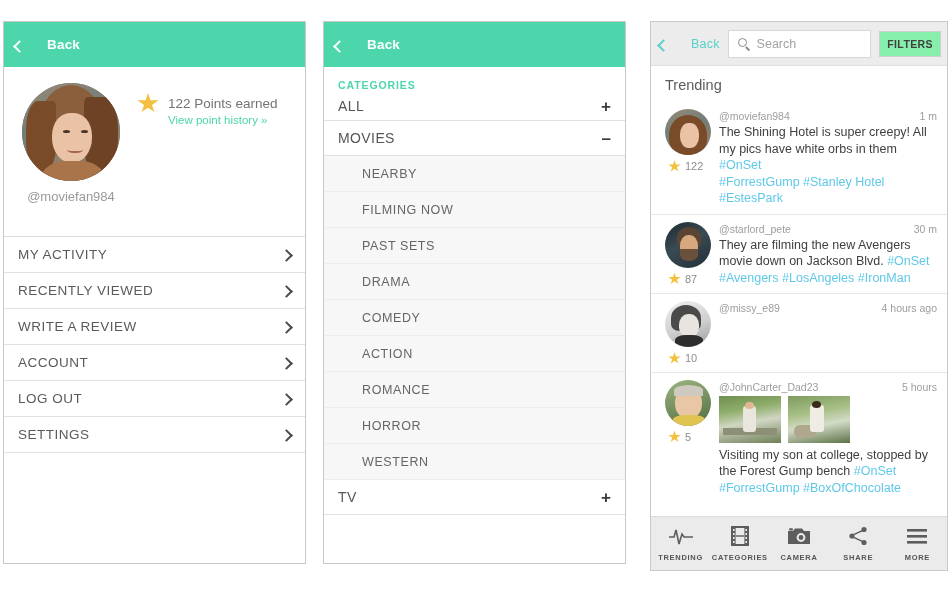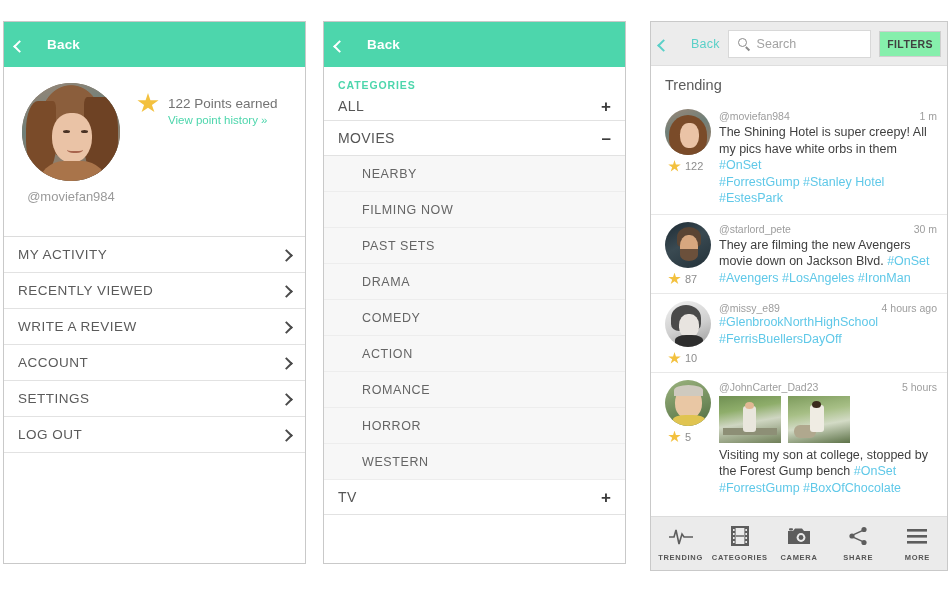--- a/index.html
+++ b/index.html
@@ -282,25 +282,25 @@
       </div>
       <div class="row">
         <span class="row-label">WRITE A REVIEW</span>
         <span class="chev-right"></span>
       </div>
       <div class="row">
         <span class="row-label">ACCOUNT</span>
         <span class="chev-right"></span>
       </div>
       <div class="row">
+        <span class="row-label">LOG OUT</span>
+        <span class="chev-right"></span>
+      </div>
+      <div class="row">
         <span class="row-label">SETTINGS</span>
-        <span class="chev-right"></span>
-      </div>
-      <div class="row">
-        <span class="row-label">LOG OUT</span>
         <span class="chev-right"></span>
       </div>
     </div>
     <div class="filler" style="height:110px"></div>
   </div>
 
   <div class="panel" id="panel-categories">
 
     <div class="teal-header">
       <div class="back-link">
@@ -445,24 +445,20 @@
             </div>
           <div class="stars">
             <span class="star-sm"></span>
             <span class="star-count">10</span>
           </div>
         </div>
         <div class="post-body">
           <div class="post-meta">
             <span class="post-user">@missy_e89</span>
             <span class="post-time">4 hours ago</span>
-          </div>
-          <div class="tag-line">
-            <div><span class="tag">#GlenbrookNorthHighSchool</span></div>
-            <div><span class="tag">#FerrisBuellersDayOff</span></div>
           </div>
         </div>
       </div>
 
       <div class="post">
         <div class="post-left">
           <div class="av a4">
               <div class="skin"></div>
               <div class="hair"></div>
               <div class="body"></div>

